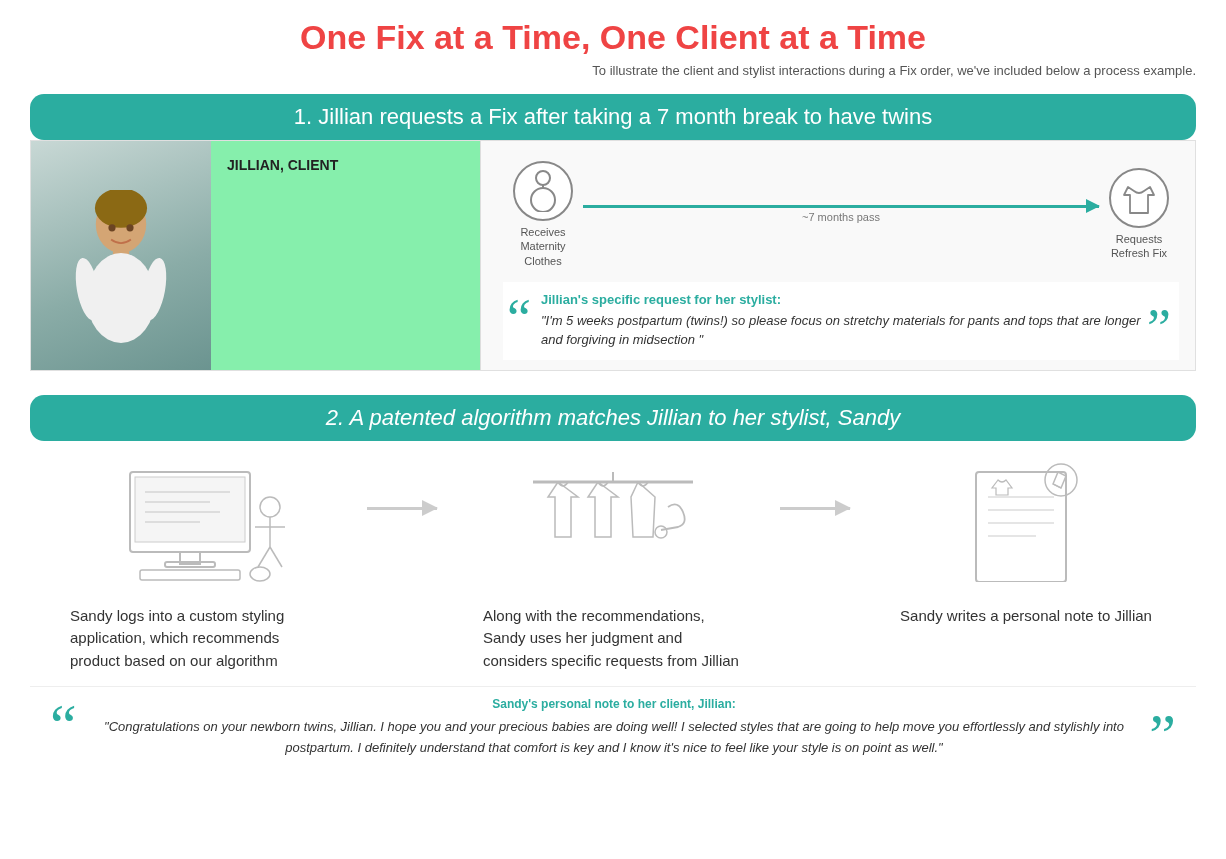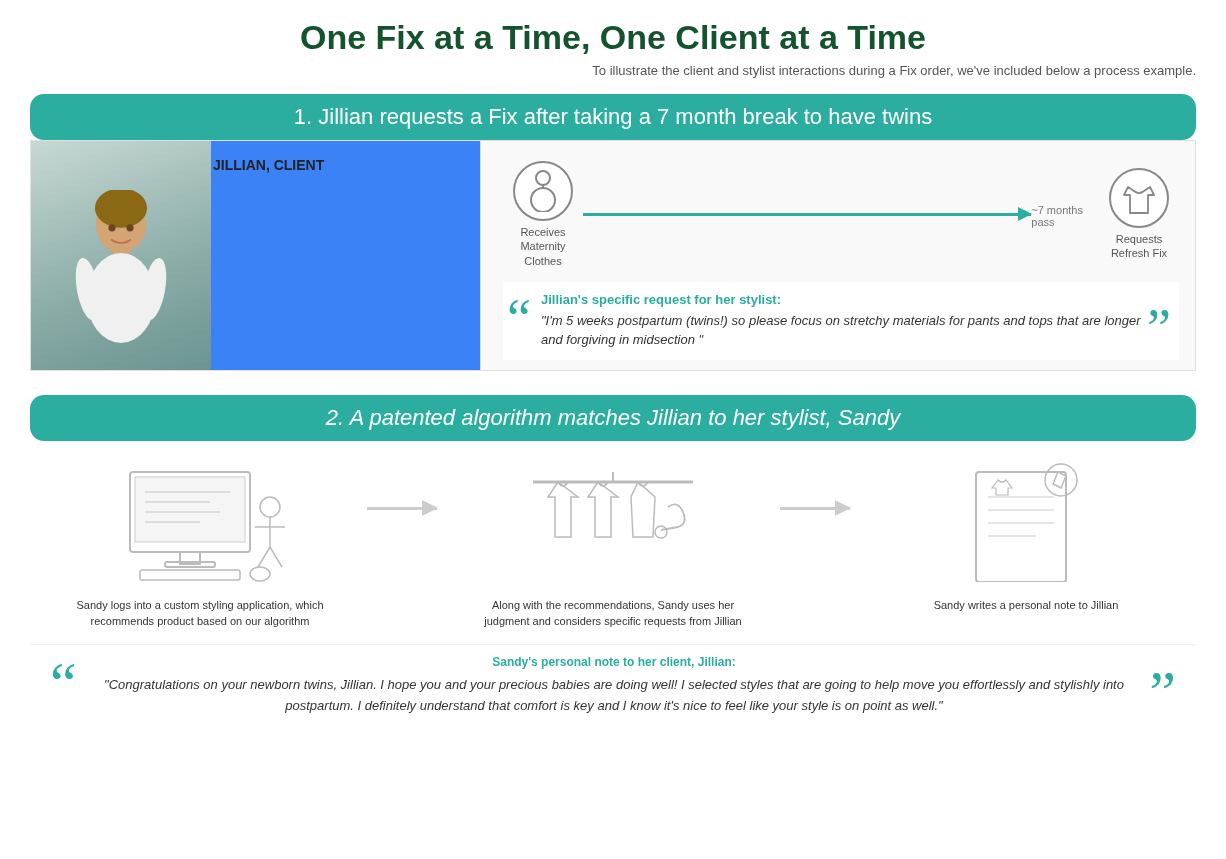--- a/index.html
+++ b/index.html
@@ -10,21 +10,21 @@
       min-height: 859px;
       overflow-x: hidden;
     }
     .page-container {
       width: 1226px;
       background: #fff;
       padding: 18px 30px 20px;
     }
     .main-title {
       text-align: center;
-      color: #14532d;
+      color: #ef4444;
       font-size: 34px;
       font-weight: bold;
       margin-bottom: 6px;
     }
     .subtitle {
       text-align: right;
       color: #555;
       font-size: 13px;
       margin-bottom: 16px;
     }
@@ -63,22 +63,22 @@
       background: linear-gradient(160deg, #c8d8d5 0%, #8aaca7 60%, #6b9490 100%);
       display: flex;
       align-items: flex-end;
       justify-content: center;
     }
     .person-svg {
       width: 110px;
       height: 180px;
     }
     .client-info {
-      background: #3b82f6;
-      padding: 16px 2px;
+      background: #86efac;
+      padding: 16px 16px;
       width: 270px;
       flex-shrink: 0;
       border-right: 1px solid #ddd;
     }
     .client-info-name {
       font-weight: bold;
       font-size: 14px;
       color: #222;
       margin-bottom: 8px;
     }
@@ -118,20 +118,21 @@
       border: 2.5px solid #888;
       display: flex;
       align-items: center;
       justify-content: center;
       background: #fff;
       margin-bottom: 4px;
     }
     .timeline-arrow {
       flex: 1;
       display: flex;
+      flex-direction: column;
       align-items: center;
       position: relative;
     }
     .arrow-line {
       width: 100%;
       height: 3px;
       background: #2bada0;
       position: relative;
     }
     .arrow-line::after {
@@ -229,25 +230,26 @@
     .process-arrow::after {
       content: '';
       position: absolute;
       right: -1px;
       top: -7px;
       border-left: 16px solid #ccc;
       border-top: 8px solid transparent;
       border-bottom: 8px solid transparent;
     }
     .process-caption {
-      text-align: center;
-      font-size: 11px;
+      text-align: left;
+      font-size: 15px;
       color: #333;
       line-height: 1.5;
       max-width: 260px;
+      margin-top: 8px;
     }
 
     
     .sandy-quote-section {
       display: flex;
       align-items: flex-start;
       padding: 10px 20px 14px;
       background: #fff;
       border-top: 1px solid #eee;
     }

